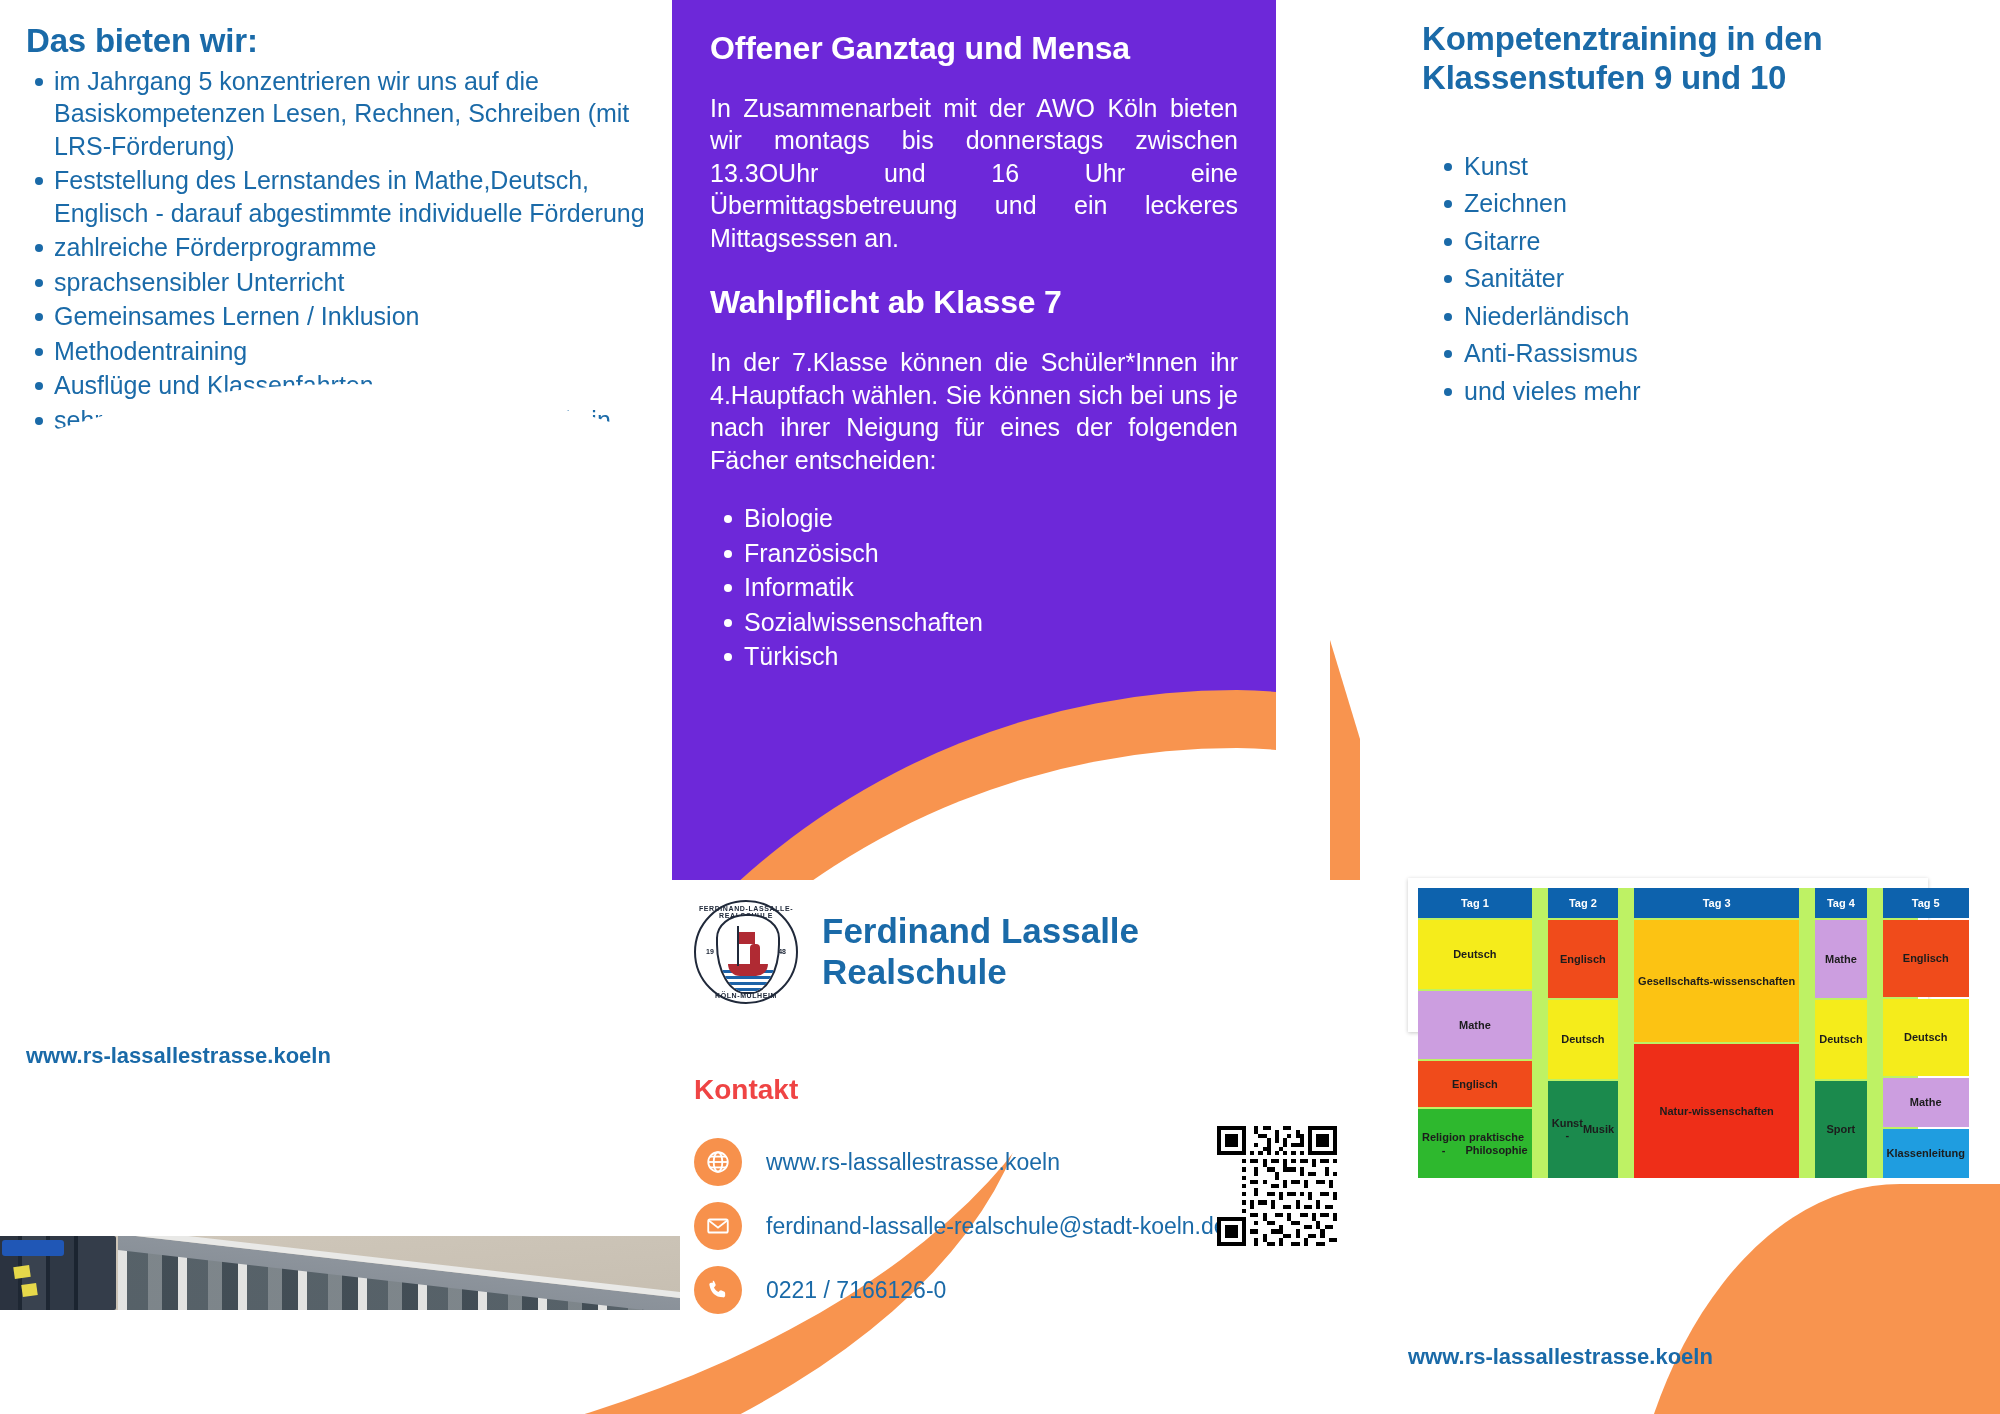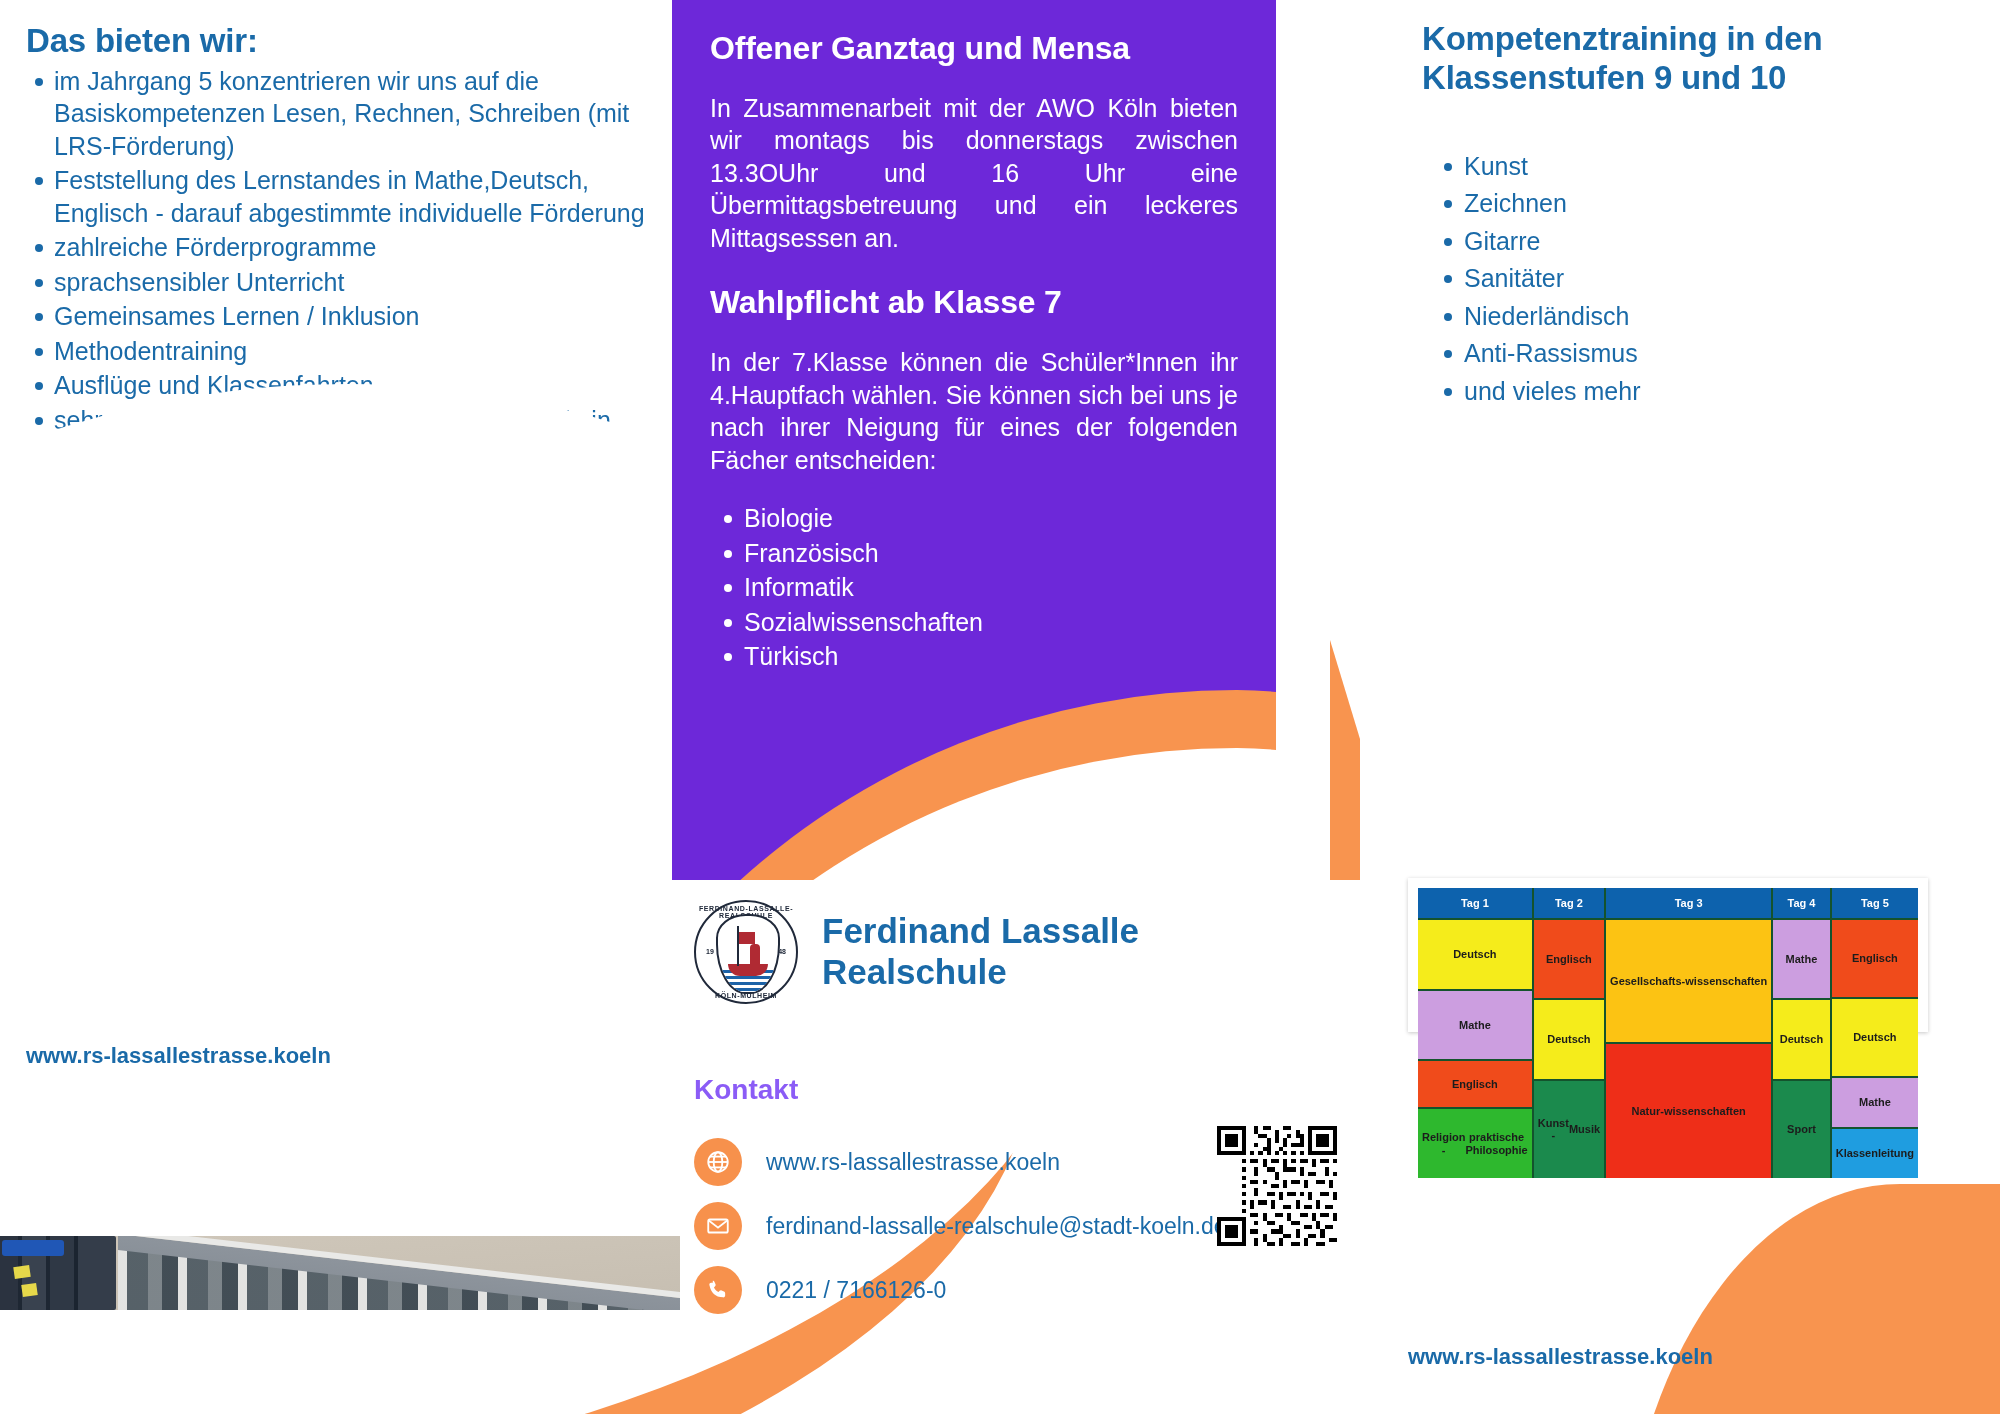--- a/index.html
+++ b/index.html
@@ -152,21 +152,21 @@
   #school-logo .yr1{left:12px;top:48px;}
   #school-logo .yr2{right:12px;top:48px;}
   #school-logo .arc-top,#school-logo .arc-bot{
     position:absolute;left:0;width:104px;text-align:center;
     font-size:7px;letter-spacing:.6px;color:#20293a;font-weight:bold;
   }
   #school-logo .arc-top{top:5px;}
   #school-logo .arc-bot{bottom:5px;}
   #school-name{font-size:35px;font-weight:bold;line-height:1.17;color:#1a6aa8;}
 
-  #kontakt-title{position:absolute;left:22px;top:188px;font-size:28px;font-weight:bold;color:#8b5cf6;}
+  #kontakt-title{position:absolute;left:22px;top:188px;font-size:28px;font-weight:bold;color:#ef4444;}
   .c-row{position:absolute;left:22px;display:flex;align-items:center;gap:24px;}
   .c-row .cicon{
     width:48px;height:48px;border-radius:50%;background:#f7914c;flex:0 0 48px;
     display:flex;align-items:center;justify-content:center;
   }
   .c-row .ctext{font-size:23px;color:#1a6aa8;white-space:nowrap;}
   #c-web{top:252px;}
   #c-mail{top:316px;}
   #c-tel{top:380px;}
 
@@ -184,22 +184,22 @@
   
   #timetable{
     position:absolute;left:48px;top:878px;width:500px;height:120px;
   }
   #tt-frame{
     position:absolute;left:0;top:0;width:500px;height:130px;
     background:#fff;box-shadow:0 1px 4px rgba(0,0,0,.22);
     padding:10px 10px 14px 10px;box-sizing:content-box;
   }
   #tt-grid{
-    position:relative;width:500px;height:290px;background:#14532d;
-    display:grid;grid-template-columns:repeat(5,1fr);gap:2px;
+    position:relative;width:500px;height:290px;background:#bef264;
+    display:grid;grid-template-columns:repeat(5,1fr);gap:16px;
   }
   .tt-col{display:flex;flex-direction:column;gap:2px;}
   .tt-head{
     background:#0d62ad;color:#fff;font-size:11px;font-weight:bold;
     height:30px;display:flex;align-items:center;justify-content:center;
   }
   .tt-cell{
     display:flex;align-items:center;justify-content:center;text-align:center;
     font-size:11px;font-weight:bold;color:#1c1c1c;line-height:1.12;padding:1px 4px;
   }

